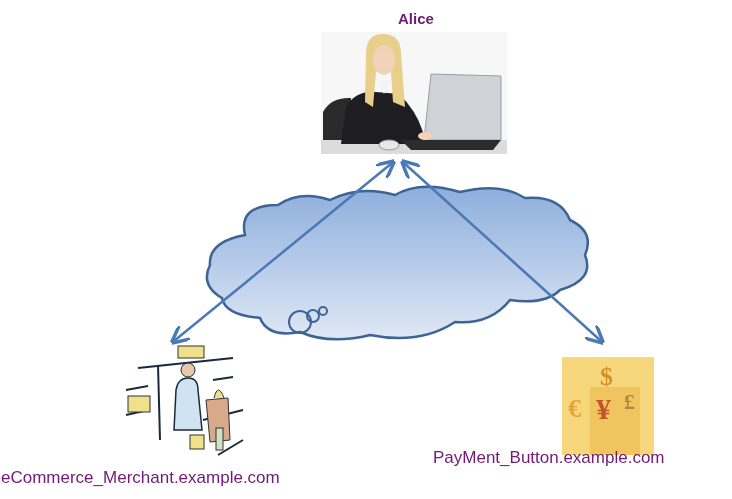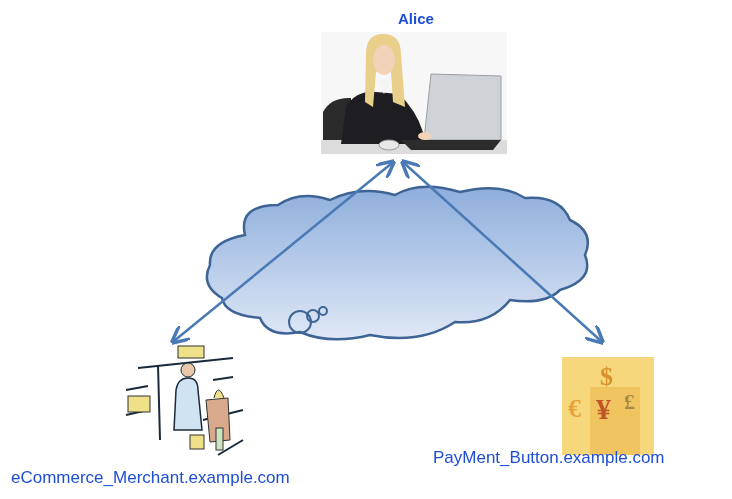--- a/index.html
+++ b/index.html
@@ -1,18 +1,18 @@
 <!DOCTYPE html>
 <html><head>
 <meta charset="utf-8">
 <style>
   html, body { margin:0; padding:0; background:#ffffff; }
   body { width:732px; height:499px; position:relative; overflow:hidden;
          font-family:"Liberation Sans", "DejaVu Sans", sans-serif; }
-  .label { position:absolute; color:#1d4ed8; font-size:17px; white-space:nowrap; }
+  .label { position:absolute; color:#701a75; font-size:17px; white-space:nowrap; }
   .title { font-weight:bold; font-size:15px; }
   .node { position:absolute; }
   svg.overlay { position:absolute; left:0; top:0; }
 </style>
 </head>
 <body>
 
 <div class="label title" style="left:398px; top:10px;">Alice</div>
 <div class="node" style="left:321px; top:32px; width:186px; height:122px;">
   <svg width="186" height="122" viewBox="0 0 186 122">
@@ -90,21 +90,21 @@
     <rect x="60" y="6" width="26" height="12" fill="#efe08a" stroke="#333"></rect>
     <rect x="10" y="56" width="22" height="16" fill="#efe08a" stroke="#333"></rect>
     <path d="M58 50 Q60 38 70 38 Q80 38 80 50 L84 90 L56 90 Z" fill="#cfe3f3" stroke="#1a2a3a" stroke-width="1.5"></path>
     <circle cx="70" cy="30" r="7" fill="#e8c8a8" stroke="#1a2a3a"></circle>
     <path d="M88 60 L110 58 L112 100 L92 102 Z" fill="#d8a98a" stroke="#333"></path>
     <path d="M96 58 Q100 42 106 58" fill="#efe08a" stroke="#333"></path>
     <rect x="72" y="95" width="14" height="14" fill="#efe08a" stroke="#333"></rect>
     <rect x="98" y="88" width="7" height="22" fill="#cfe3c0" stroke="#333"></rect>
   </svg>
 </div>
-<div class="label" style="left:11px; top:468px;">eCommerce_Merchant.example.com</div>
+<div class="label" style="left:1px; top:468px;">eCommerce_Merchant.example.com</div>
 
 <div class="node" style="left:562px; top:357px; width:92px; height:98px;">
   <svg width="92" height="98" viewBox="0 0 92 98">
     <rect x="0" y="0" width="92" height="98" fill="#f7d77c"></rect>
     <rect x="28" y="30" width="50" height="68" fill="#f0c45e"></rect>
     <text x="38" y="28" font-size="26" font-weight="bold" fill="#d9902a" font-family="Liberation Serif, serif">$</text>
     <text x="34" y="62" font-size="30" font-weight="bold" fill="#c0552a" font-family="Liberation Serif, serif">¥</text>
     <text x="6" y="60" font-size="26" font-weight="bold" fill="#e8a23a" font-family="Liberation Serif, serif">€</text>
     <text x="62" y="52" font-size="22" font-weight="bold" fill="#a88a48" font-family="Liberation Serif, serif">£</text>
   </svg>

